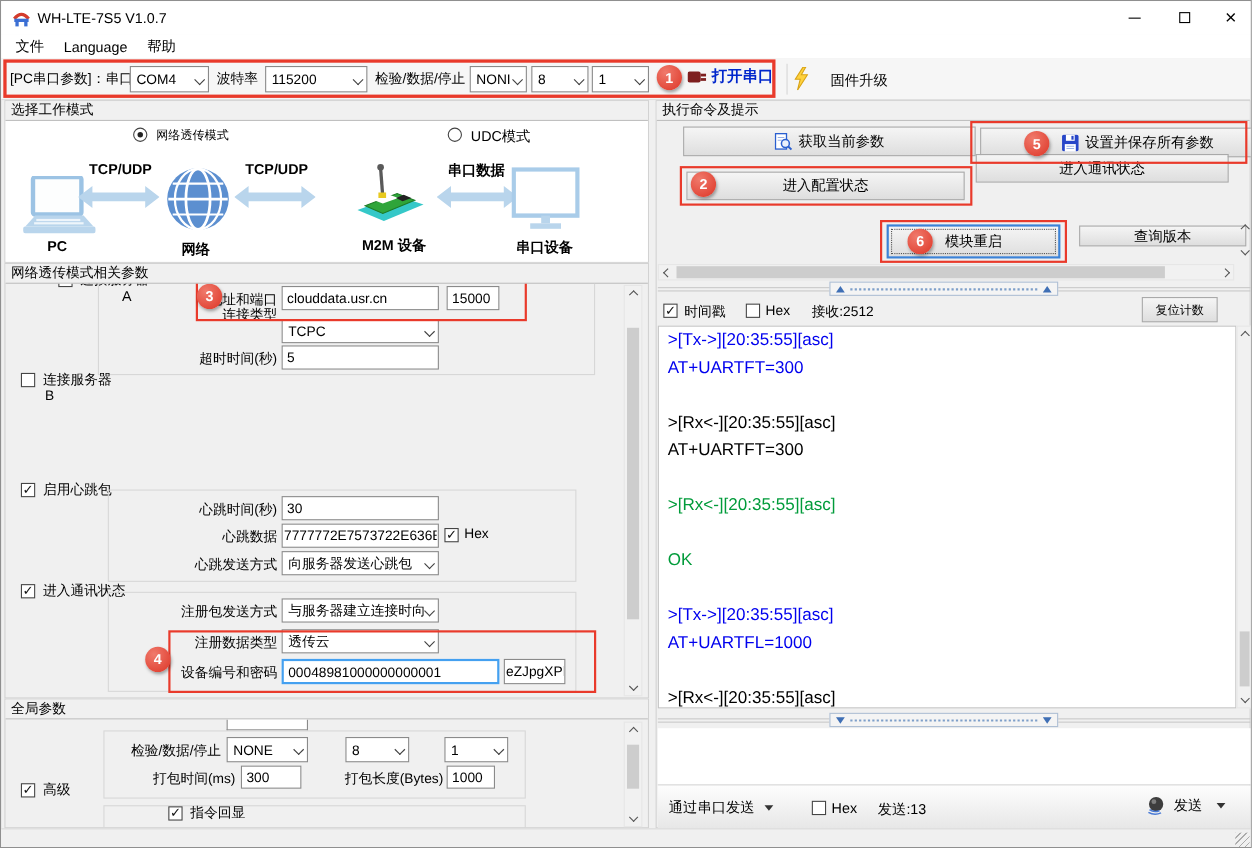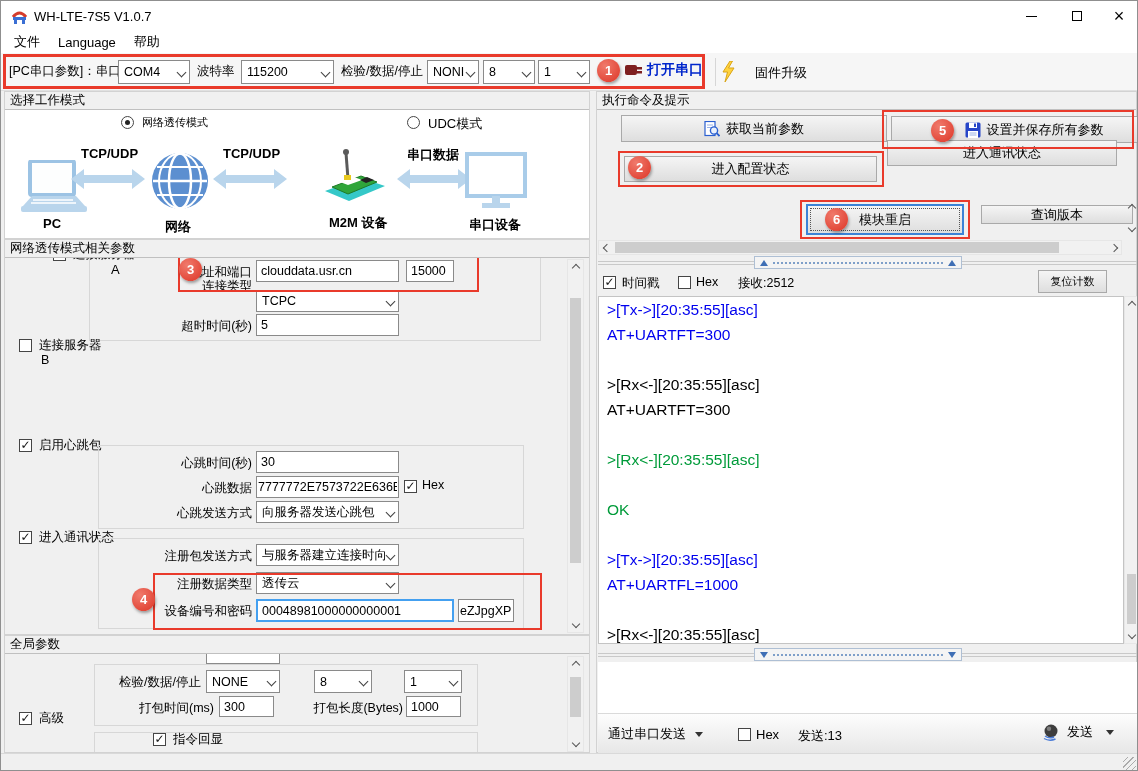--- a/index.html
+++ b/index.html
@@ -292,21 +292,21 @@
           <span class="chev"></span>
       </div>
       <div class="combo" style="left:399px;top:16px;width:58px;height:23px">
         <span class="ct">1</span>
           <span class="chev"></span>
       </div>
 
       <span class="flabel" style="left:80px;top:46px;width:129px">打包时间(ms)</span>
       <input class="tin" style="left: 214px; top: 42px; width: 55px; height: 21px;" value="300">
       <span class="flabel" style="left:260px;top:46px;width:138px">打包长度(Bytes)</span>
-      <input class="tin" style="left: 401px; top: 42px; width: 55px; height: 21px;" value="1000">
+      <input class="tin" style="left: 401px; top: 42px; width: 44px; height: 21px;" value="1000">
 
       <span class="cb on" style="left:14px;top:58px"></span>
       <span class="clabel" style="left:34px;top:56px">高级</span>
 
       <div class="gbox" style="left:89px;top:78px;width:384px;height:40px"></div>
       <span class="cb on" style="left:148px;top:79px"></span>
       <span class="clabel" style="left:168px;top:77px">指令回显</span>
 
       <div class="sbar" style="left:562px;top:2px;width:17px;height:96px">
         <div class="sarr" style="top:0">

